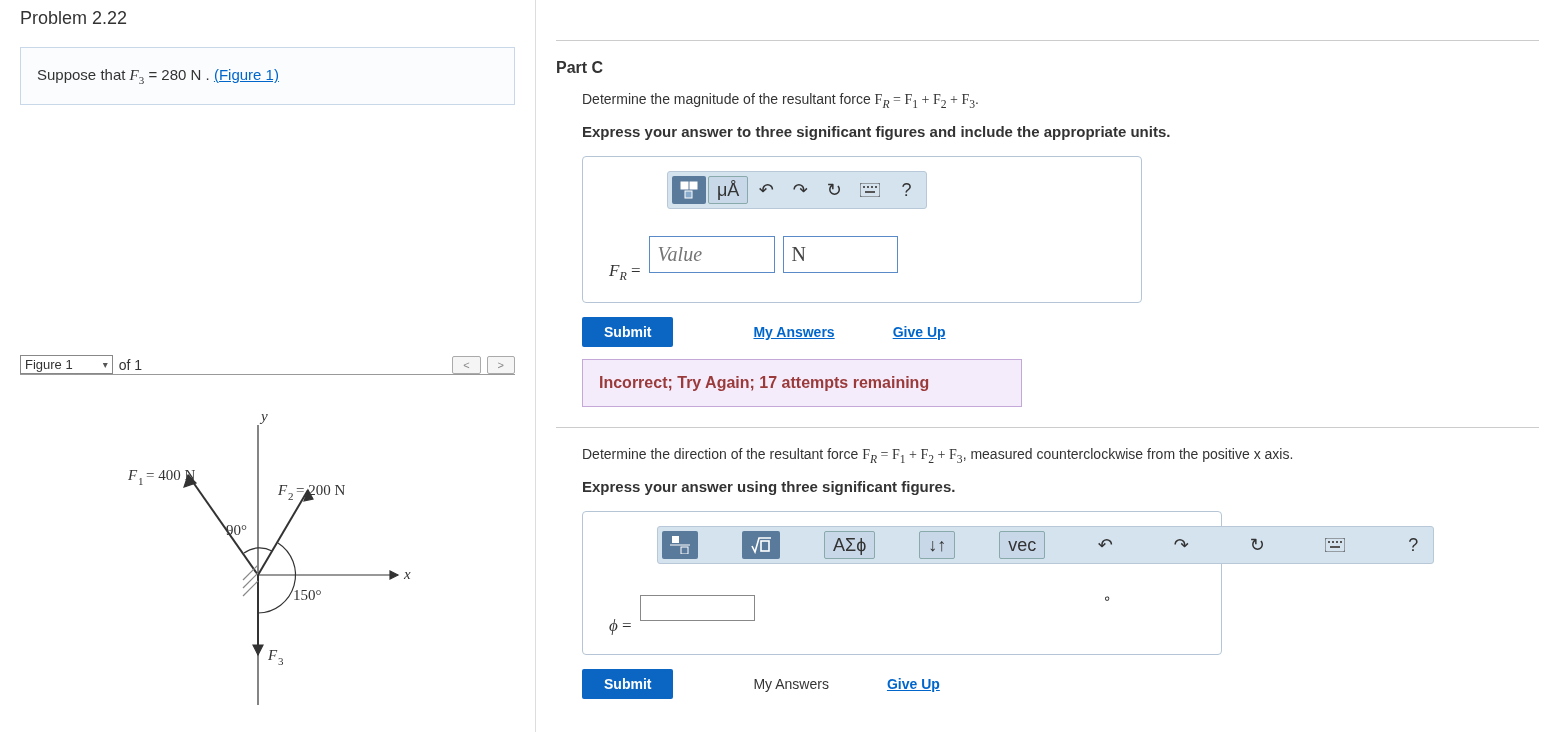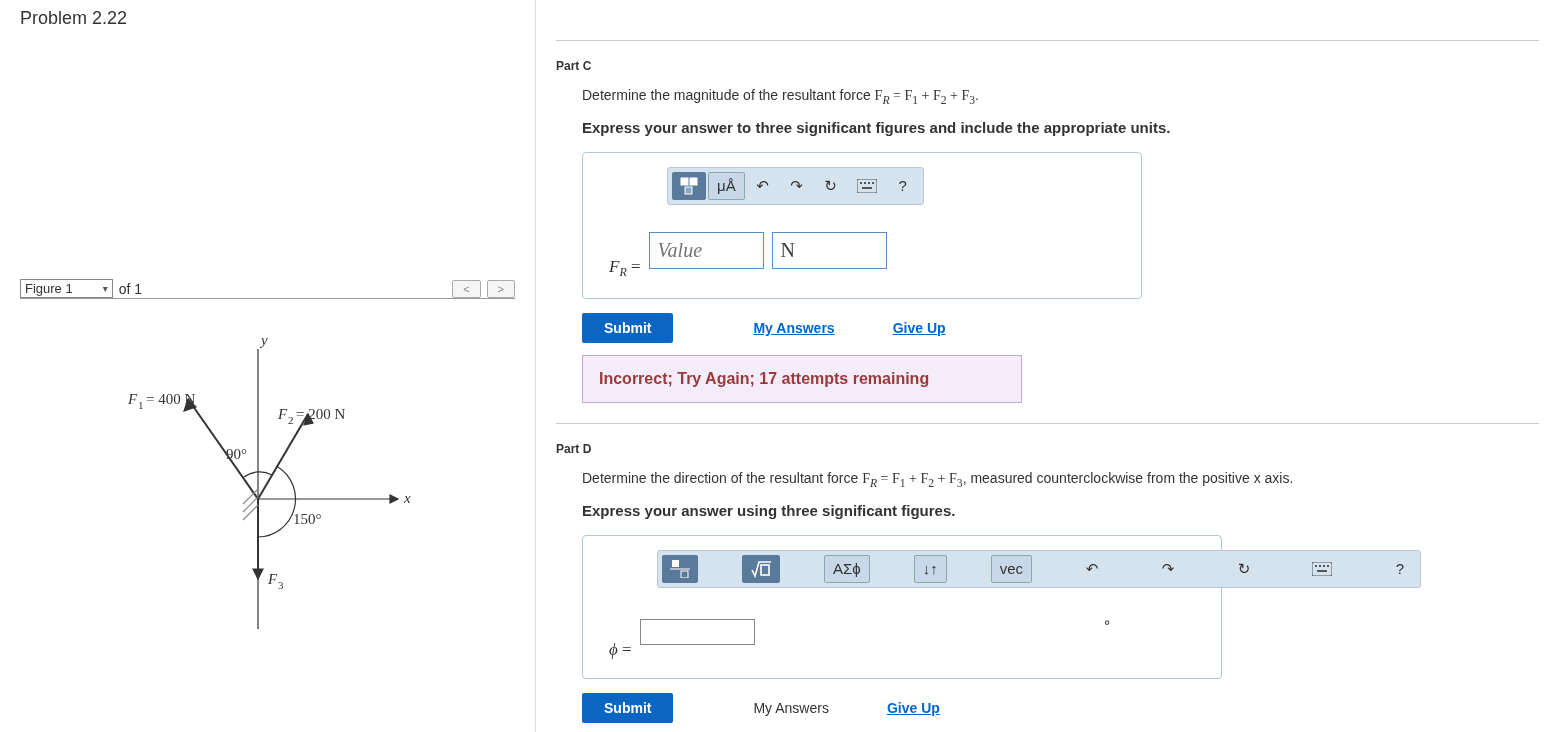--- a/index.html
+++ b/index.html
@@ -71,21 +71,21 @@
     display: flex;
     justify-content: center;
   }
   
   .part-divider {
     border-top: 1px solid #ccc;
     margin: 20px 0 18px 0;
   }
   .part-title {
     font-weight: bold;
-    font-size: 12px;
+    font-size: 16px;
     color: #333;
     margin-bottom: 14px;
   }
   .indent { margin-left: 26px; }
   .prompt {
     font-size: 14px;
     margin-bottom: 12px;
   }
   .instruct {
     font-weight: bold;
@@ -108,21 +108,21 @@
     margin-left: 68px;
     margin-bottom: 16px;
     align-items: center;
   }
   .toolbar.wide { margin-left: 58px; gap: 44px; }
   .tb-btn {
     padding: 5px 8px;
     border: none;
     background: transparent;
     color: #333;
-    font-size: 15px;
+    font-size: 18px;
     line-height: 1;
     border-radius: 2px;
     display: inline-flex;
     align-items: center;
     justify-content: center;
     min-width: 32px;
     height: 28px;
   }
   .tb-btn.active { background: #5a7a9b; color: #fff; }
   .tb-btn.boxed { border: 1px solid #8aa; background:#c8d8e8; }
@@ -142,21 +142,21 @@
   .lhs .sub { font-size: 12px; vertical-align: sub; font-style: italic; }
   .val-input, .unit-input {
     border: 1px solid #5a8ac8;
     padding: 6px 8px;
     font-size: 20px;
     font-family: "Times New Roman", serif;
     font-style: italic;
     color: #999;
     background: #fff;
   }
-  .val-input { width: 115px; }
+  .val-input { width: 126px; }
   .unit-input { width: 115px; color: #444; font-style: normal; }
   .val-input.plain {
      width: 115px;
      border: 1px solid #888;
      font-style: normal;
      color: #333;
      font-size: 15px;
      font-family: Arial;
      padding: 4px;
      height: 26px;
@@ -196,20 +196,26 @@
     font-size: 16px;
   }
   .math-serif { font-family: "Times New Roman", serif; }
   .it { font-style: italic; }
 </style>
 </head>
 <body>
 
 <div class="left-panel">
   <div class="problem-title">Problem 2.22</div>
+  <div class="problem-box">
+    <span>Suppose that </span>
+    <span class="math"><span class="it">F</span><span class="sub">3</span></span>
+    <span> = 280  N . </span>
+    <a href="#" class="figure-link">(Figure 1)</a>
+  </div>
 
   <div class="figure-nav">
     <div class="figure-select">
       <span>Figure 1</span>
       <span class="chev">▾</span>
     </div>
     <span>of 1</span>
     <div style="flex:1"></div>
     <button class="nav-btn">&lt;</button>
     <button class="nav-btn">&gt;</button>
@@ -314,21 +320,20 @@
         </div>
       </div>
 
       <div class="feedback" style="width:440px">Incorrect; Try Again; 17 attempts remaining</div>
     </div>
   </div>
 
   <div class="part-divider"></div>
 
   <div>
-    <div class="part-title">Part D</div>
     <div class="indent">
       <div class="prompt">
         <span>Determine the direction of the resultant force </span>
         <span class="math-serif">F<sub style="font-style:italic">R</sub> = F<sub>1</sub> + F<sub>2</sub> + F<sub>3</sub></span><span>, measured counterclockwise from the positive x axis.</span>
       </div>
       <div class="instruct">Express your answer using three significant figures.</div>
 
       <div class="answer-box" style="width:640px">
         <div class="toolbar wide">
           <button class="tb-btn active">

